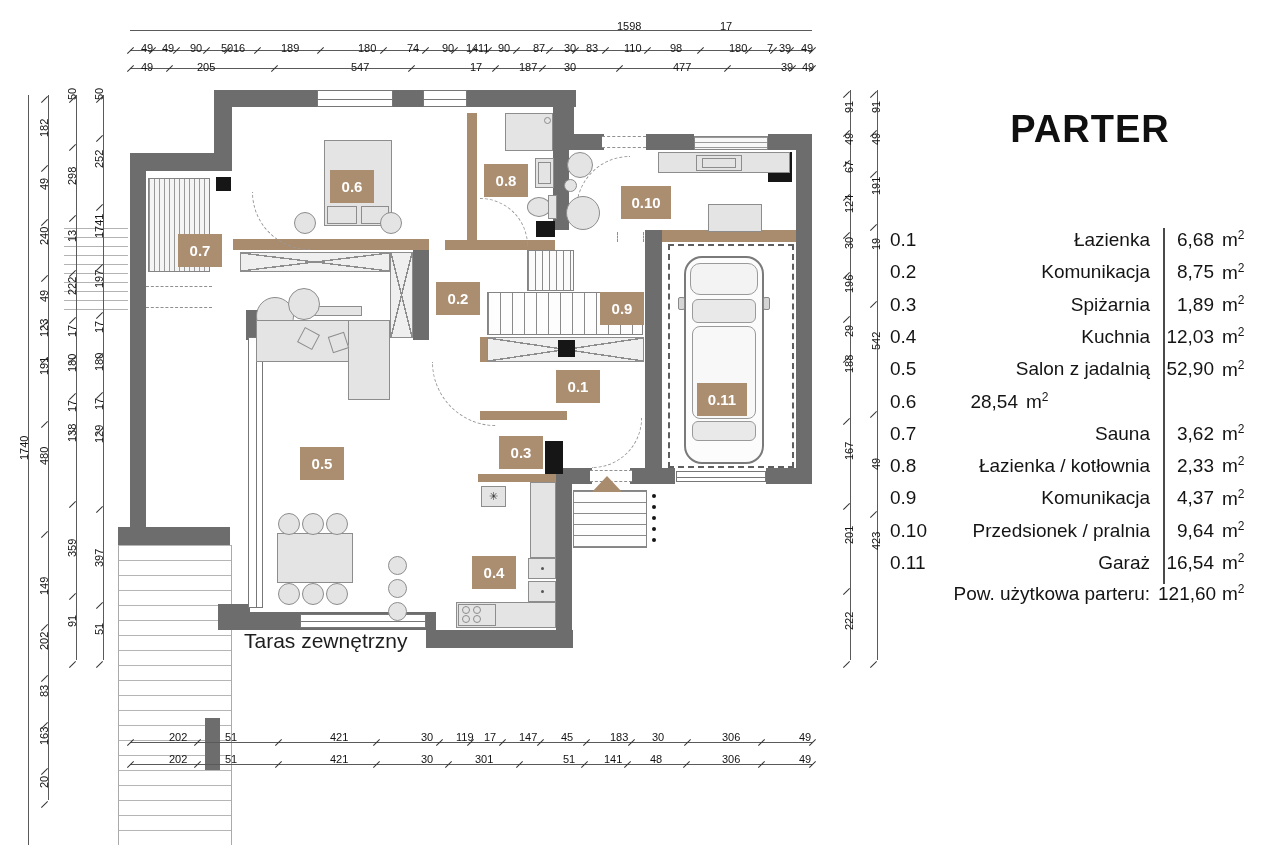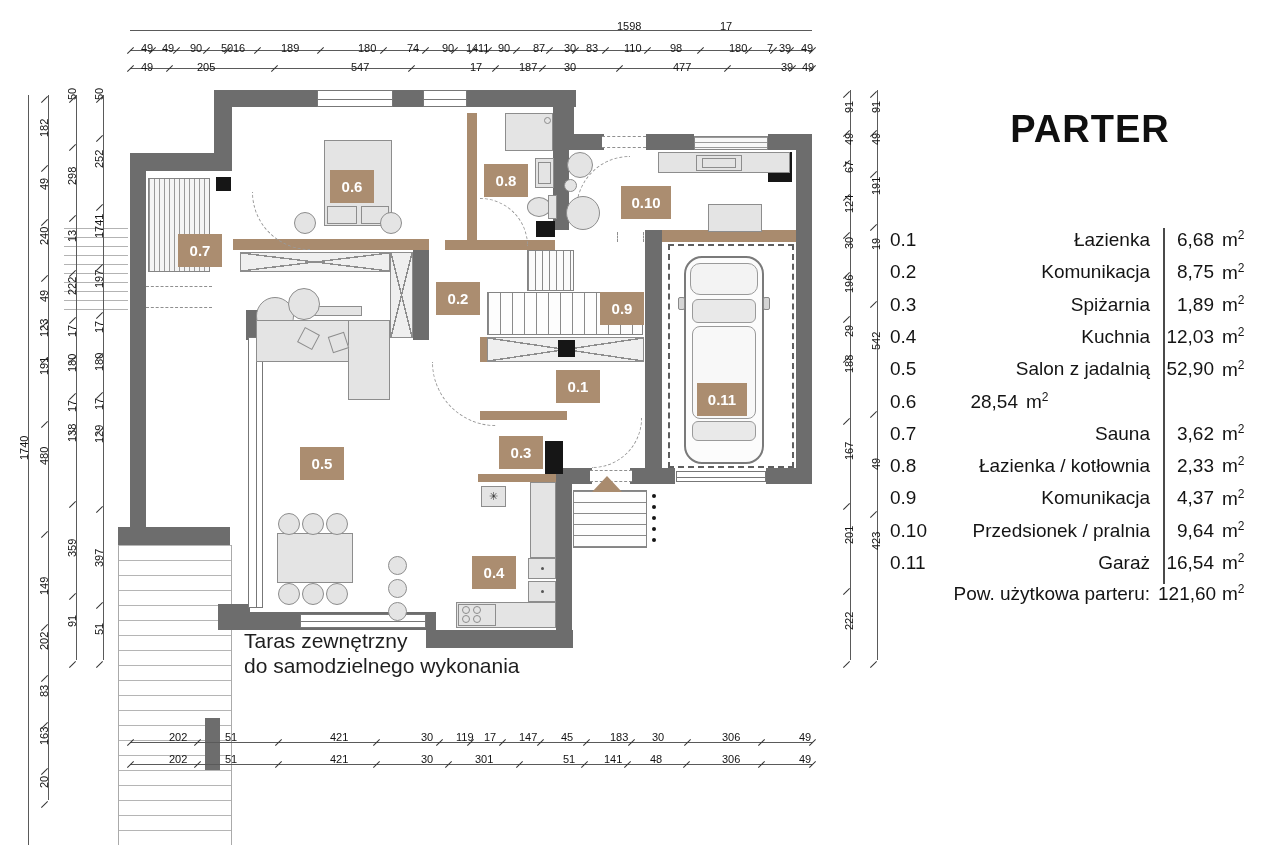--- a/index.html
+++ b/index.html
@@ -424,21 +424,20 @@
       <div class="tick" style="left: 873px; top: 129px; width: 1px; height: 9px; transform: rotate(45deg);"></div>
       <div class="tick" style="left: 873px; top: 170px; width: 1px; height: 9px; transform: rotate(45deg);"></div>
       <div class="tick" style="left: 873px; top: 222.5px; width: 1px; height: 9px; transform: rotate(45deg);"></div>
       <div class="tick" style="left: 873px; top: 300px; width: 1px; height: 9px; transform: rotate(45deg);"></div>
       <div class="tick" style="left: 873px; top: 410px; width: 1px; height: 9px; transform: rotate(45deg);"></div>
       <div class="tick" style="left: 873px; top: 510px; width: 1px; height: 9px; transform: rotate(45deg);"></div>
       <div class="tick" style="left: 873px; top: 660px; width: 1px; height: 9px; transform: rotate(45deg);"></div>
     </div>
   <div id="terrace-note">
     <div>Taras zewnętrzny</div>
-    <div>do samodzielnego wykonania</div>
   </div>
   <div id="floor-title">PARTER</div>
   <div id="legend">
       <div class="lrow" style="top: 224px;">
         <span class="lno">0.1</span>
         <span class="lname">Łazienka</span>
         <span class="lval">6,68</span>
         <span class="lunit">m<sup>2</sup></span>
       </div>
       <div class="lrow" style="top: 256.3px;">

